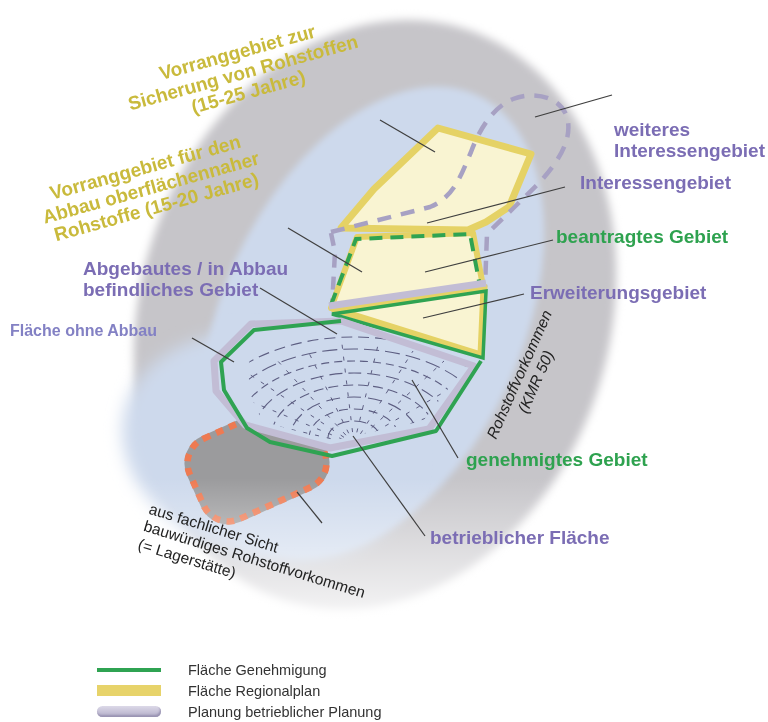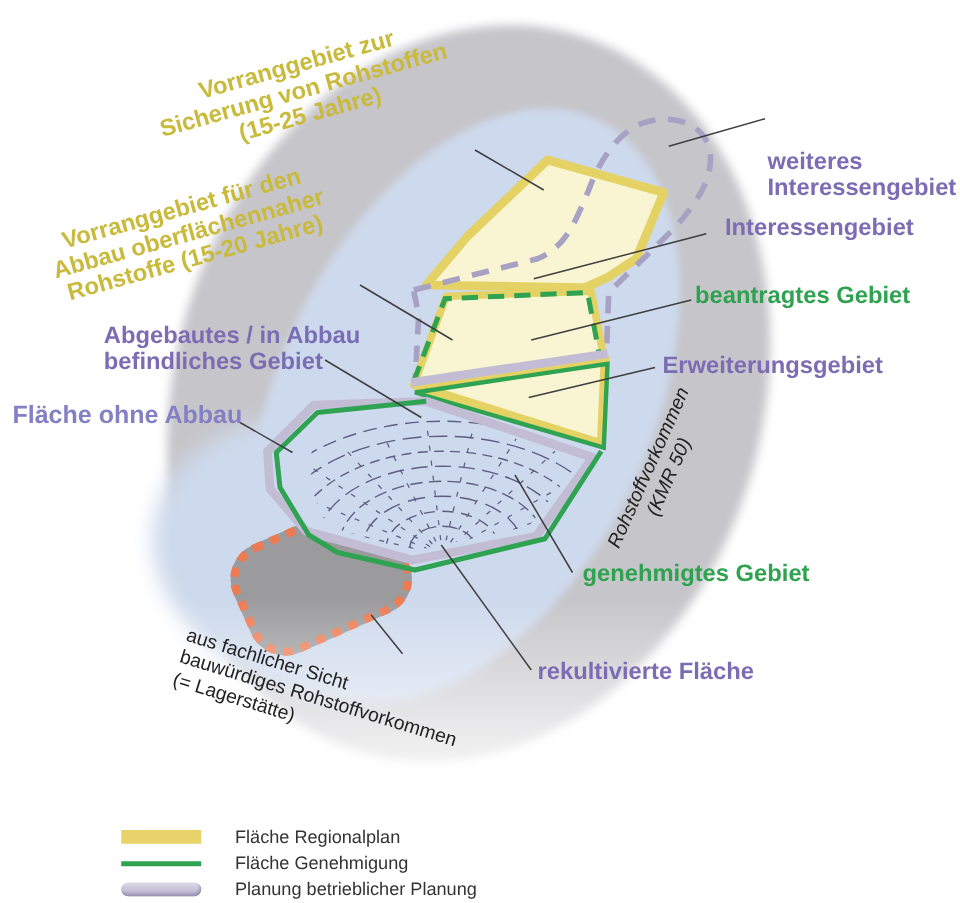--- a/index.html
+++ b/index.html
@@ -11,21 +11,21 @@
   .lbl-green{color:#2ea24f;font-weight:bold;font-size:19px;}
   .lbl-yellow{color:#c9ba3c;font-weight:bold;font-size:19px;text-align:center;}
   .lbl-black{color:#222;font-size:15.5px;line-height:1.18;}
   #lbl-vorrang-sicherung{left:108px;top:42px;width:270px;transform:rotate(-15.5deg);}
   #lbl-vorrang-abbau{left:16px;top:157px;width:270px;transform:rotate(-15.5deg);}
   #lbl-weiteres{left:614px;top:76px;margin-top:44px;}
   #lbl-interessengebiet{left:580px;top:173px;}
   #lbl-beantragtes{left:556px;top:227px;}
   #lbl-erweiterung{left:530px;top:283px;}
   #lbl-abgebautes{left:61px;top:259px;margin-left:22px;}
-  #lbl-ohne-abbau{left:10px;top:322px;font-size:20px;color:#8381c4;}
+  #lbl-ohne-abbau{left:10px;top:322px;font-size:16px;color:#8381c4;}
   #lbl-genehmigtes{left:466px;top:450px;text-align:center;}
   #lbl-rekultiviert{left:430px;top:528px;}
   #lbl-ehemalige{left:326px;top:519px;}
   #lbl-kmr{left:448px;top:360px;width:160px;text-align:center;font-style:italic;
            transform:rotate(-66deg);transform-origin:center center;}
   #lbl-lagerstaette{left:152px;top:500px;width:240px;transform:rotate(17deg);
            transform-origin:left top;}
   #fade{position:absolute;left:0;top:478px;width:768px;height:175px;
         background:linear-gradient(to bottom, rgba(255,255,255,0), #ffffff 96%);
         pointer-events:none;}
@@ -152,35 +152,35 @@
 Rohstoffe (15-20 Jahre)</div>
   <div class="lbl lbl-purple" id="lbl-weiteres">weiteres
 Interessengebiet</div>
   <div class="lbl lbl-purple" id="lbl-interessengebiet">Interessengebiet</div>
   <div class="lbl lbl-green" id="lbl-beantragtes">beantragtes Gebiet</div>
   <div class="lbl lbl-purple" id="lbl-erweiterung">Erweiterungsgebiet</div>
   <div class="lbl lbl-purple" id="lbl-abgebautes">Abgebautes / in Abbau
 befindliches Gebiet</div>
   <div class="lbl lbl-purple" id="lbl-ohne-abbau">Fläche ohne Abbau</div>
   <div class="lbl lbl-green" id="lbl-genehmigtes">genehmigtes Gebiet</div>
-  <div class="lbl lbl-purple" id="lbl-rekultiviert">rekultivierte Fläche</div>
+  <div class="lbl lbl-purple" id="lbl-rekultiviert">betrieblicher Fläche</div>
   <div class="lbl lbl-black" id="lbl-kmr">Rohstoffvorkommen
 (KMR 50)</div>
   <div class="lbl lbl-black" id="lbl-lagerstaette">aus fachlicher Sicht
 bauwürdiges Rohstoffvorkommen
 (= Lagerstätte)</div>
 
   <div id="legend">
     <div class="legend-row">
+      <span class="sw sw-genehmigung"></span>
+      <span class="legend-label">Fläche Genehmigung</span>
+    </div>
+    <div class="legend-row">
       <span class="sw sw-regionalplan"></span>
       <span class="legend-label">Fläche Regionalplan</span>
-    </div>
-    <div class="legend-row">
-      <span class="sw sw-genehmigung"></span>
-      <span class="legend-label">Fläche Genehmigung</span>
     </div>
     <div class="legend-row">
       <span class="sw sw-betriebliche_planung"></span>
       <span class="legend-label">Planung betrieblicher Planung</span>
     </div>
   </div>
 
 </div>
 
 </body></html>

